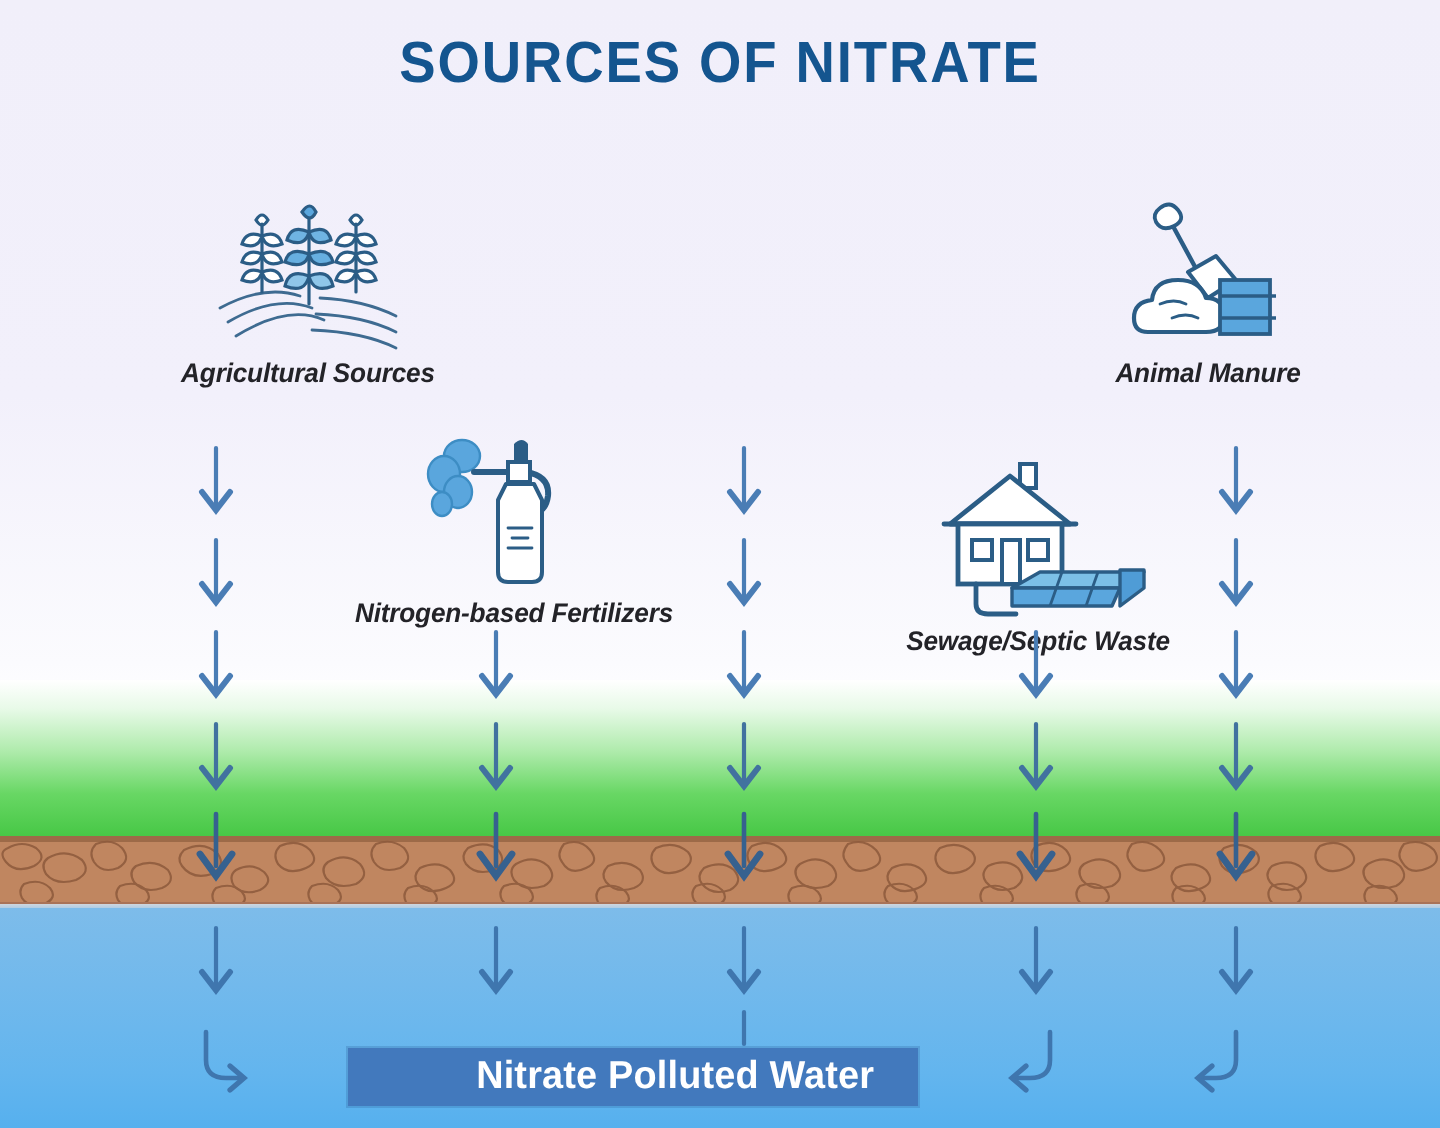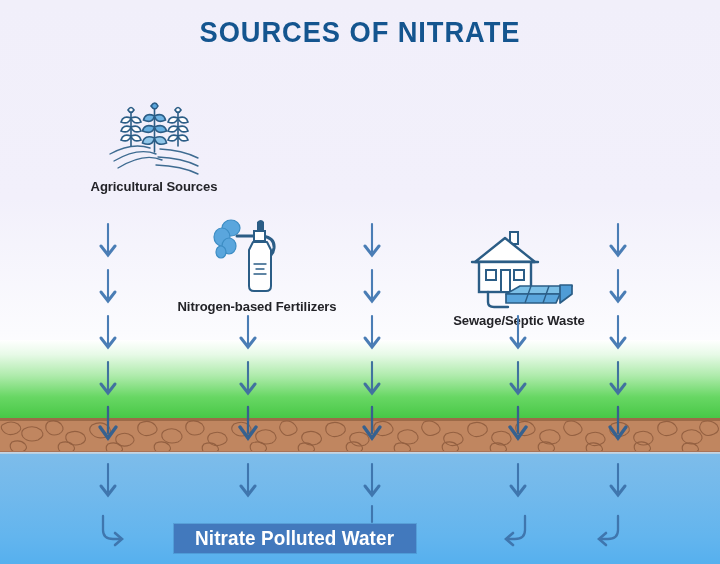--- a/index.html
+++ b/index.html
@@ -66,20 +66,21 @@
     letter-spacing: 1.0px;
     color: #14558f;
     font-family: "Liberation Sans", sans-serif;
     transform: scaleX(0.94);
   }
 
   
   .source {
     position: absolute;
     text-align: center;
+    font-style: italic;
   }
   .source .icon-box {
     display: block;
     margin: 0 auto;
   }
   .source .src-label {
     display: block;
     margin-top: 3px;
     font-size: 13.5px;
     font-weight: bold;
@@ -112,20 +113,21 @@
     position: absolute;
     left: 174px;
     top: 524px;
     width: 242px;
     height: 29px;
     background: #4279bd;
     display: flex;
     align-items: center;
     justify-content: center;
     box-shadow: 0 0 0 1px rgba(40,90,150,0.25);
+    padding-left: 43px;
   }
   #result-banner .banner-text {
     font-size: 19.5px;
     font-weight: bold;
     color: #ffffff;
     letter-spacing: 0.1px;
     white-space: nowrap;
     transform: scaleX(0.97);
   }
 </style>
@@ -235,20 +237,40 @@
         <path d="M14 72 q26 -16 44 -8"></path>
         <path d="M56 53 q22 1 38 9"></path>
         <path d="M54 61 q24 1 40 9"></path>
         <path d="M52 69 q26 1 42 9"></path>
       </g>
     </svg>
     <span class="src-label">Agricultural Sources</span>
   </div>
 
 
+  <div class="source" id="src-manure">
+    <svg class="icon-box" width="100" height="80" viewBox="0 0 100 80">
+
+      <path d="M26 8 q5 -4 9 1 q4 5 -2 8 q-6 3 -9 -2 q-2 -4 2 -7z" fill="#ffffff" stroke="#2b5d86" stroke-width="1.9"></path>
+      <line x1="33" y1="18" x2="46" y2="42" stroke="#2b5d86" stroke-width="2.2" stroke-linecap="round"></line>
+
+      <path d="M40 40 l14 -8 l10 12 l-14 9 z" fill="#ffffff" stroke="#2b5d86" stroke-width="2" stroke-linejoin="round"></path>
+
+      <path d="M20 70 q-7 0 -7 -7 q0 -8 9 -9 q1 -10 13 -10 q11 0 14 9 q9 0 9 9 q0 8 -9 8 z" fill="#ffffff" stroke="#2b5d86" stroke-width="2.1" stroke-linejoin="round"></path>
+      <g stroke="#2b5d86" stroke-width="1.4" fill="none" stroke-linecap="round">
+        <path d="M26 56 q7 -3 13 0"></path>
+        <path d="M32 63 q7 -3 13 0"></path>
+      </g>
+
+      <rect x="56" y="44" width="25" height="27" fill="#5aa6dd" stroke="#2b5d86" stroke-width="1.9"></rect>
+      <line x1="56" y1="52" x2="84" y2="52" stroke="#2b5d86" stroke-width="1.7"></line>
+      <line x1="56" y1="63" x2="84" y2="63" stroke="#2b5d86" stroke-width="1.7"></line>
+    </svg>
+    <span class="src-label">Animal Manure</span>
+  </div>
 
   <div class="source" id="src-fertilizer">
     <svg class="icon-box" width="100" height="82" viewBox="0 0 100 82">
 
       <g fill="#5aa6dd" stroke="#3d8dc4" stroke-width="1.2">
         <ellipse cx="24" cy="14" rx="9" ry="8"></ellipse>
         <ellipse cx="15" cy="23" rx="8" ry="9"></ellipse>
         <ellipse cx="22" cy="32" rx="7" ry="8"></ellipse>
         <ellipse cx="14" cy="38" rx="5" ry="6"></ellipse>
       </g>

